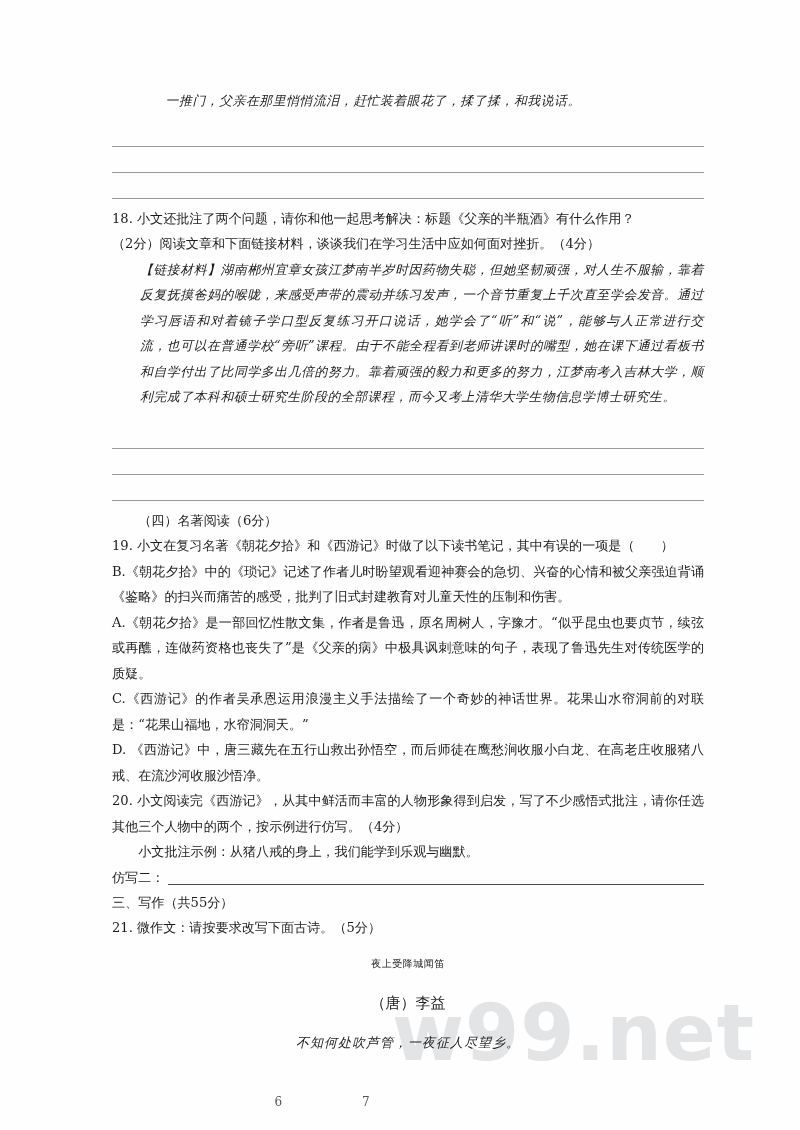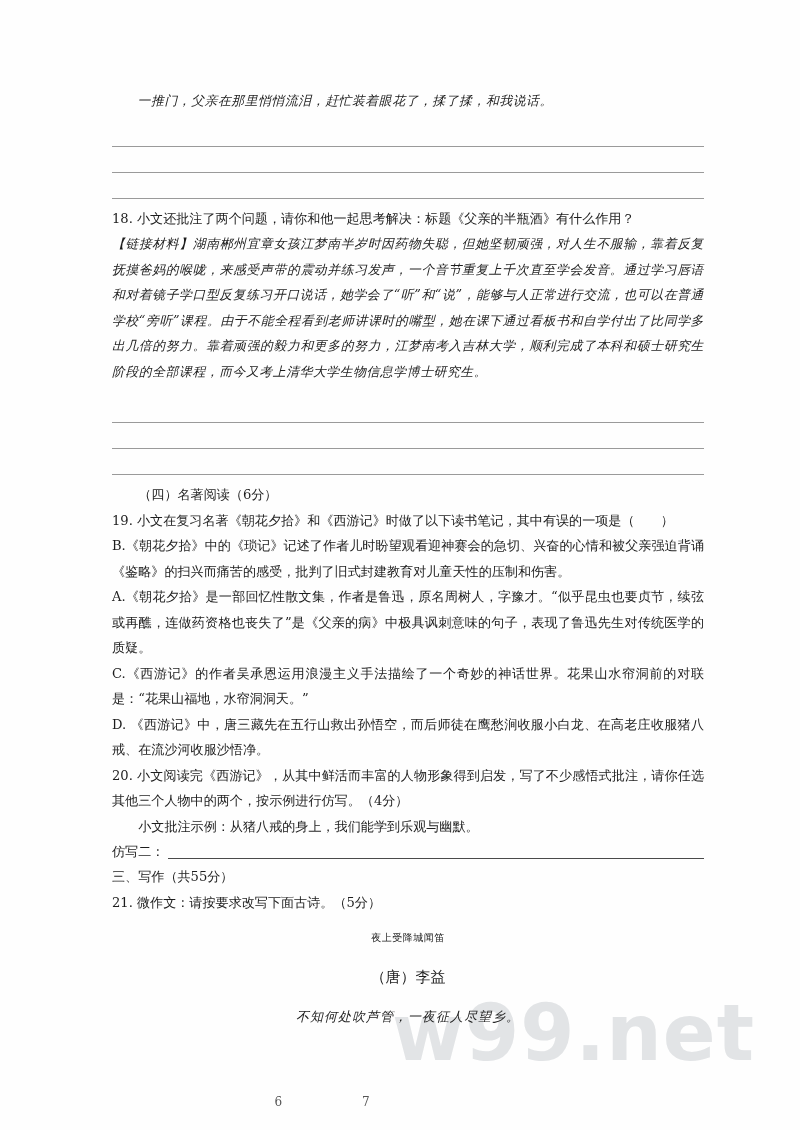--- a/index.html
+++ b/index.html
@@ -42,20 +42,21 @@
     text-align: justify;
     text-justify: inter-ideograph;
     margin: 0;
   }
   .indent2 { text-indent: 2em; }
   .handwrite {
     font-family: "DejaVu Serif", "Liberation Serif", serif;
     font-style: italic;
     font-size: 12.8px;
     letter-spacing: 0.6px;
+    margin-left: 28px;
   }
   .answer-lines { margin: 0; padding: 0; }
   .answer-lines .ruled {
     height: 25px;
     border-bottom: 1.1px solid #9a9a9a;
   }
   .gap-sm { height: 7px; }
   .gap-md { height: 13px; }
   .opt { margin: 0; }
   .qline { margin: 0; }
@@ -117,20 +118,21 @@
 
     <div class="answer-lines">
       <div class="ruled"></div>
       <div class="ruled"></div>
       <div class="ruled"></div>
     </div>
 
     <div class="gap-sm"></div>
 
     <p class="para qline">18. 小文还批注了两个问题，请你和他一起思考解决：标题《父亲的半瓶酒》有什么作用？</p>
+    <p class="para qline">（2分）阅读文章和下面链接材料，谈谈我们在学习生活中应如何面对挫折。（4分）</p>
     <p class="para handwrite">【链接材料】湖南郴州宜章女孩江梦南半岁时因药物失聪，但她坚韧顽强，对人生不服输，靠着反复抚摸爸妈的喉咙，来感受声带的震动并练习发声，一个音节重复上千次直至学会发音。通过学习唇语和对着镜子学口型反复练习开口说话，她学会了“听”和“说”，能够与人正常进行交流，也可以在普通学校“旁听”课程。由于不能全程看到老师讲课时的嘴型，她在课下通过看板书和自学付出了比同学多出几倍的努力。靠着顽强的毅力和更多的努力，江梦南考入吉林大学，顺利完成了本科和硕士研究生阶段的全部课程，而今又考上清华大学生物信息学博士研究生。</p>
 
     <div class="gap-md"></div>
 
     <div class="answer-lines">
       <div class="ruled"></div>
       <div class="ruled"></div>
       <div class="ruled"></div>
     </div>
 

